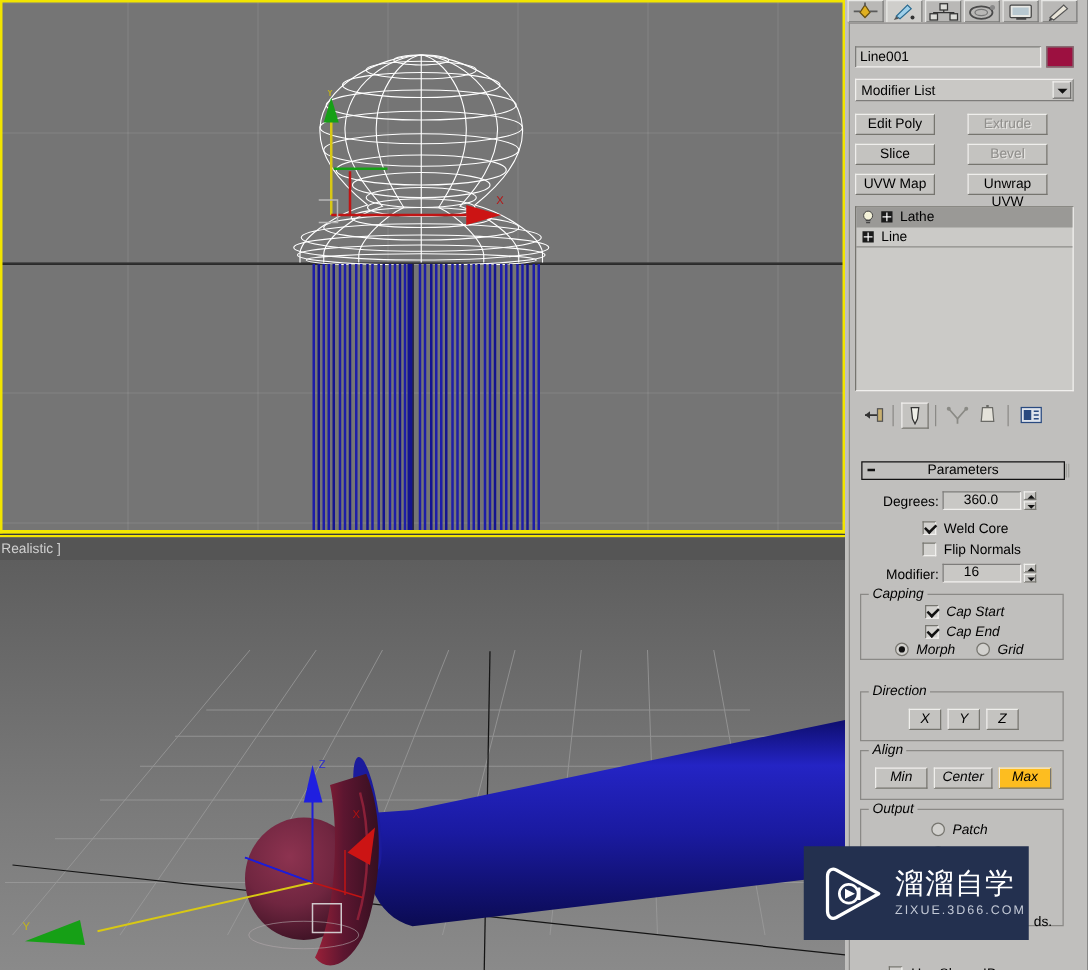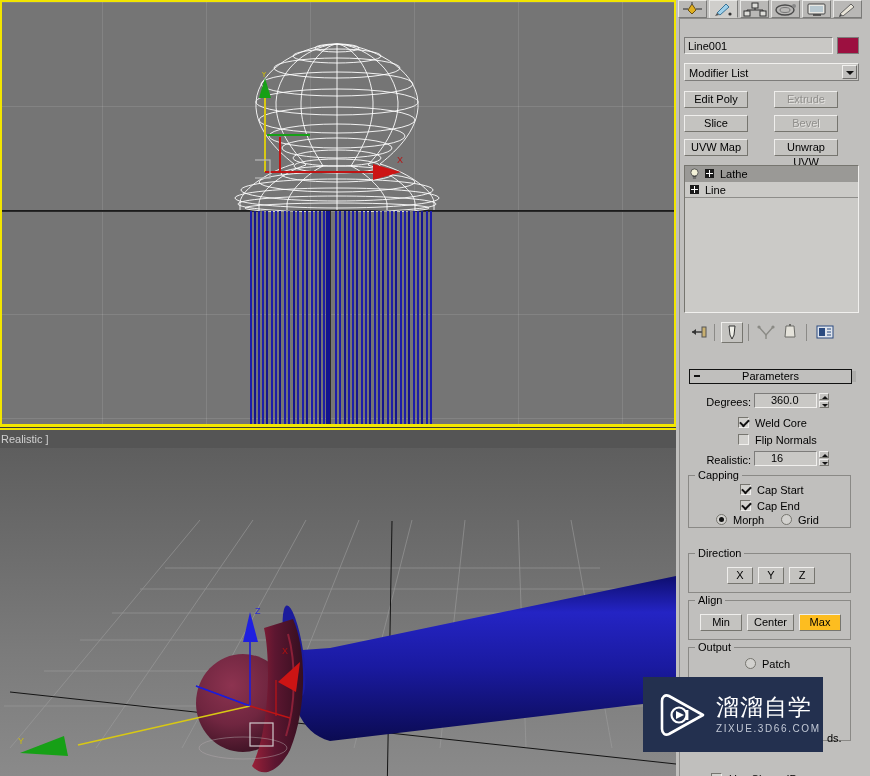--- a/index.html
+++ b/index.html
@@ -125,21 +125,21 @@
   .cbox{position:absolute;width:11px;height:11px;background:#d2d1ce;
     border:1px solid #76756f;border-right-color:#f1f0ee;border-bottom-color:#f1f0ee;box-sizing:border-box;}
   .cbox.ck::after{content:"";position:absolute;left:1px;top:1px;width:7px;height:4px;
     border-left:2px solid #111;border-bottom:2px solid #111;transform:rotate(-45deg);}
   .cbl{position:absolute;font-size:11px;}
 
   .rad{position:absolute;width:11px;height:11px;border-radius:50%;background:#d2d1ce;
     border:1px solid #76756f;box-sizing:border-box;}
   .rad.on::after{content:"";position:absolute;left:2px;top:2px;width:5px;height:5px;border-radius:50%;background:#111;}
 
-  .grp{position:absolute;border:1px solid #8a8986;box-sizing:border-box;}
+  .grp{position:absolute;border:1px solid #8a8986;box-sizing:border-box;font-style:italic;}
   .grp .gt{position:absolute;left:6px;top:-7px;background:#c0bfbd;padding:0 3px;font-size:11px;}
 
   .sqbtn{position:absolute;height:17px;background:#c4c3c0;
     border:1px solid #efeeec;border-right-color:#76756f;border-bottom-color:#76756f;
     box-sizing:border-box;text-align:center;line-height:15px;font-size:11px;}
   .sqbtn.act{background:#fdbd20;}
 
   
   #wm{position:absolute;left:643px;top:677px;width:180px;height:75px;background:#23304f;
     display:flex;align-items:center;gap:9px;padding-left:16px;box-sizing:border-box;}
@@ -483,21 +483,21 @@
             <span class="cbox ck" style="left:54px;top:2px"></span>
             <span class="cbl" style="left:71px;top:2px">Weld Core</span>
           </div>
 
           <div class="prow" style="height:19px">
             <span class="cbox" style="left:54px;top:2px"></span>
             <span class="cbl" style="left:71px;top:2px">Flip Normals</span>
           </div>
 
           <div class="prow" style="height:22px">
-            <span class="lbl-r" style="left:0;top:3px;width:67px">Realistic:</span>
+            <span class="lbl-r" style="left:0;top:3px;width:67px">Modifier:</span>
             <div class="spinfield" style="left:70px;top:0;width:63px">16</div>
             <div class="spinner" style="left:135px;top:0">
               <div class="up"></div>
                 <div class="dn"></div>
             </div>
           </div>
 
           <div class="grp" style="left:4px;top:106px;width:163px;height:53px">
             <span class="gt">Capping</span>
             <span class="cbox ck" style="left:51px;top:8px"></span>

